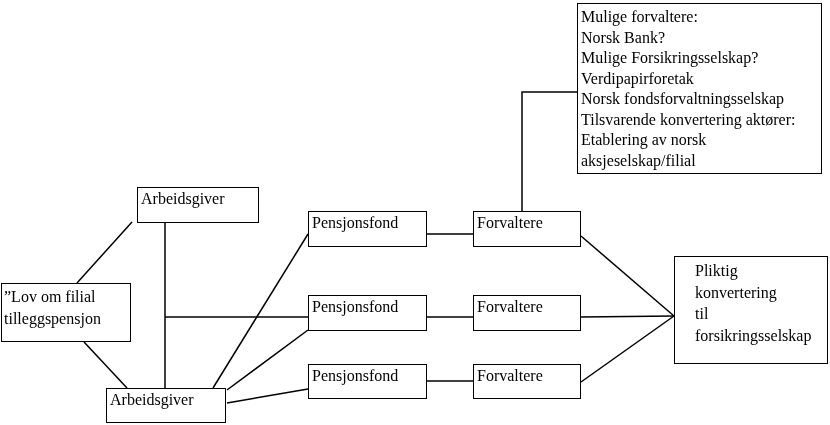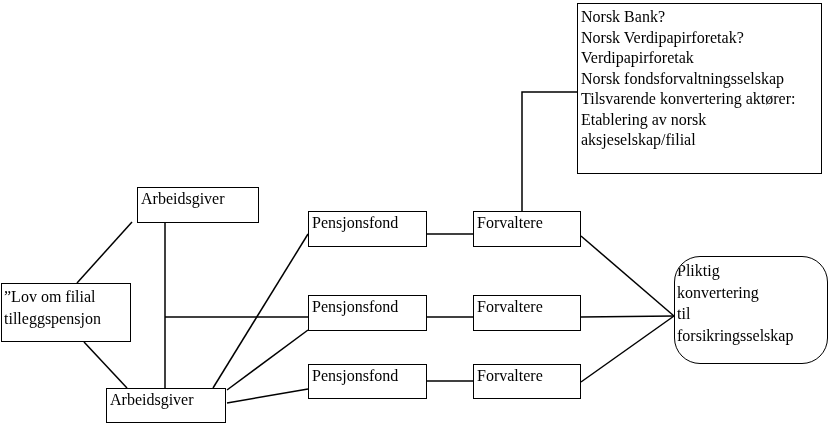--- a/index.html
+++ b/index.html
@@ -41,21 +41,21 @@
   #box-mulige        { left: 577px; top: 3px;   width: 245px; height: 171px; padding: 3px 3px; line-height: 20.5px; }
   #box-arbeidsgiver  { left: 105px; top: 187px; width: 122px; height: 36px; margin-left: 32px; }
   #box-lov           { left: 1px;   top: 283px; width: 130px; height: 59px; line-height: 22px; padding: 2px 2px; }
   #box-arbeidstaker  { left: 106px; top: 388px; width: 120px; height: 35px; }
   #box-pensjonsfond-1{ left: 308px; top: 211px; width: 119px; height: 36px; }
   #box-pensjonsfond-2{ left: 308px; top: 295px; width: 119px; height: 36px; }
   #box-pensjonsfond-3{ left: 308px; top: 364px; width: 119px; height: 35px; }
   #box-forvaltere-1  { left: 473px; top: 211px; width: 108px; height: 36px; }
   #box-forvaltere-2  { left: 473px; top: 295px; width: 108px; height: 36px; }
   #box-forvaltere-3  { left: 473px; top: 364px; width: 108px; height: 35px; }
-  #box-pliktig       { left: 674px; top: 256px; width: 154px; height: 108px; line-height: 21.5px; padding: 3px 2px; border-radius: 26px; }
+  #box-pliktig       { left: 674px; top: 256px; width: 154px; height: 108px; line-height: 21.5px; padding: 3px 20px; }
 </style>
 </head>
 <body>
 
 <div id="canvas">
 
   <svg id="connector-layer" viewBox="0 0 830 425" xmlns="http://www.w3.org/2000/svg" fill="none" stroke="#000000" stroke-width="1.5">
     <polyline points="577,92 522,92 522,211"></polyline>
     <line x1="132" y1="222" x2="77" y2="283"></line>
     <line x1="165" y1="222" x2="165" y2="388"></line>
@@ -66,22 +66,23 @@
     <line x1="227" y1="403" x2="308" y2="389"></line>
     <line x1="427" y1="234" x2="473" y2="234"></line>
     <line x1="427" y1="317" x2="473" y2="317"></line>
     <line x1="427" y1="381" x2="473" y2="381"></line>
     <line x1="581" y1="236" x2="674" y2="316"></line>
     <line x1="581" y1="317" x2="674" y2="316"></line>
     <line x1="581" y1="382" x2="674" y2="316"></line>
   </svg>
 
   <div class="box" id="box-mulige">
+    <div class="ln">Mulige forvaltere:</div>
     <div class="ln">Norsk Bank?</div>
-    <div class="ln">Norsk Verdipapirforetak?</div>
+    <div class="ln">Mulige Forsikringsselskap?</div>
     <div class="ln">Verdipapirforetak</div>
     <div class="ln">Norsk fondsforvaltningsselskap</div>
     <div class="ln">Tilsvarende konvertering aktører:</div>
     <div class="ln">Etablering av norsk</div>
     <div class="ln">aksjeselskap/filial</div>
   </div>
 
   <div class="box" id="box-arbeidsgiver">
     <span>Arbeidsgiver</span>
   </div>

